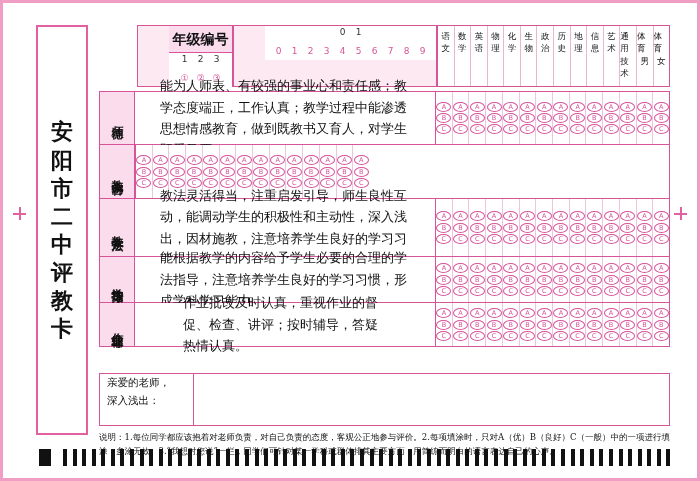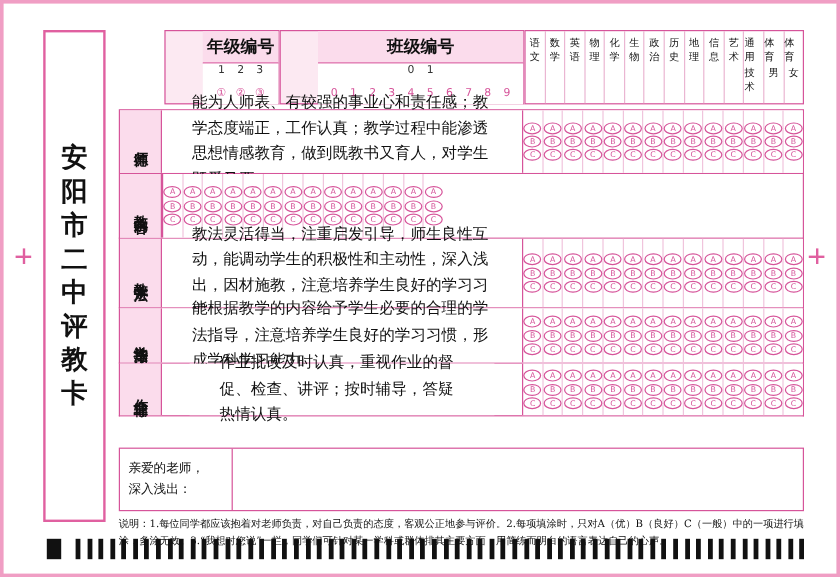--- a/index.html
+++ b/index.html
@@ -130,21 +130,21 @@
     margin:0.6px 0;font-family:"DejaVu Sans","Liberation Sans",sans-serif;
   }
 
   
   .msg{
     position:absolute;left:96px;top:370px;width:571px;height:53px;
     border:1.5px solid #d6549a;box-sizing:border-box;display:flex;background:#fff;
   }
   .msg-label{
     width:86px;flex:0 0 86px;
-    display:flex;flex-direction:column;justify-content:center;
+    display:flex;flex-direction:column;justify-content:flex-start;
     padding-left:7px;
     font-family:"DejaVu Serif","Liberation Serif",serif;
     font-size:10.5px;color:#111;line-height:1.7;
     border-right:1.5px solid #d6549a;
   }
   .msg-area{flex:1 1 auto;}
 
   
   .note{
     position:absolute;left:96px;top:427px;width:571px;
@@ -194,21 +194,20 @@
       </div>
       <div class="dash">
         <span>①</span>
         <span>②</span>
         <span>③</span>
       </div>
     </div>
   </div>
 
   <div class="code-box" style="left:230px;top:22px;width:204px;height:62px;">
-    <div class="code-head">班级编号</div>
     <div class="code-body">
       <div class="digit-row top" style="justify-content:center;">
         <span>0</span>
         <span>1</span>
       </div>
       <div class="dash">
         <span>0</span>
         <span>1</span>
         <span>2</span>
         <span>3</span>

